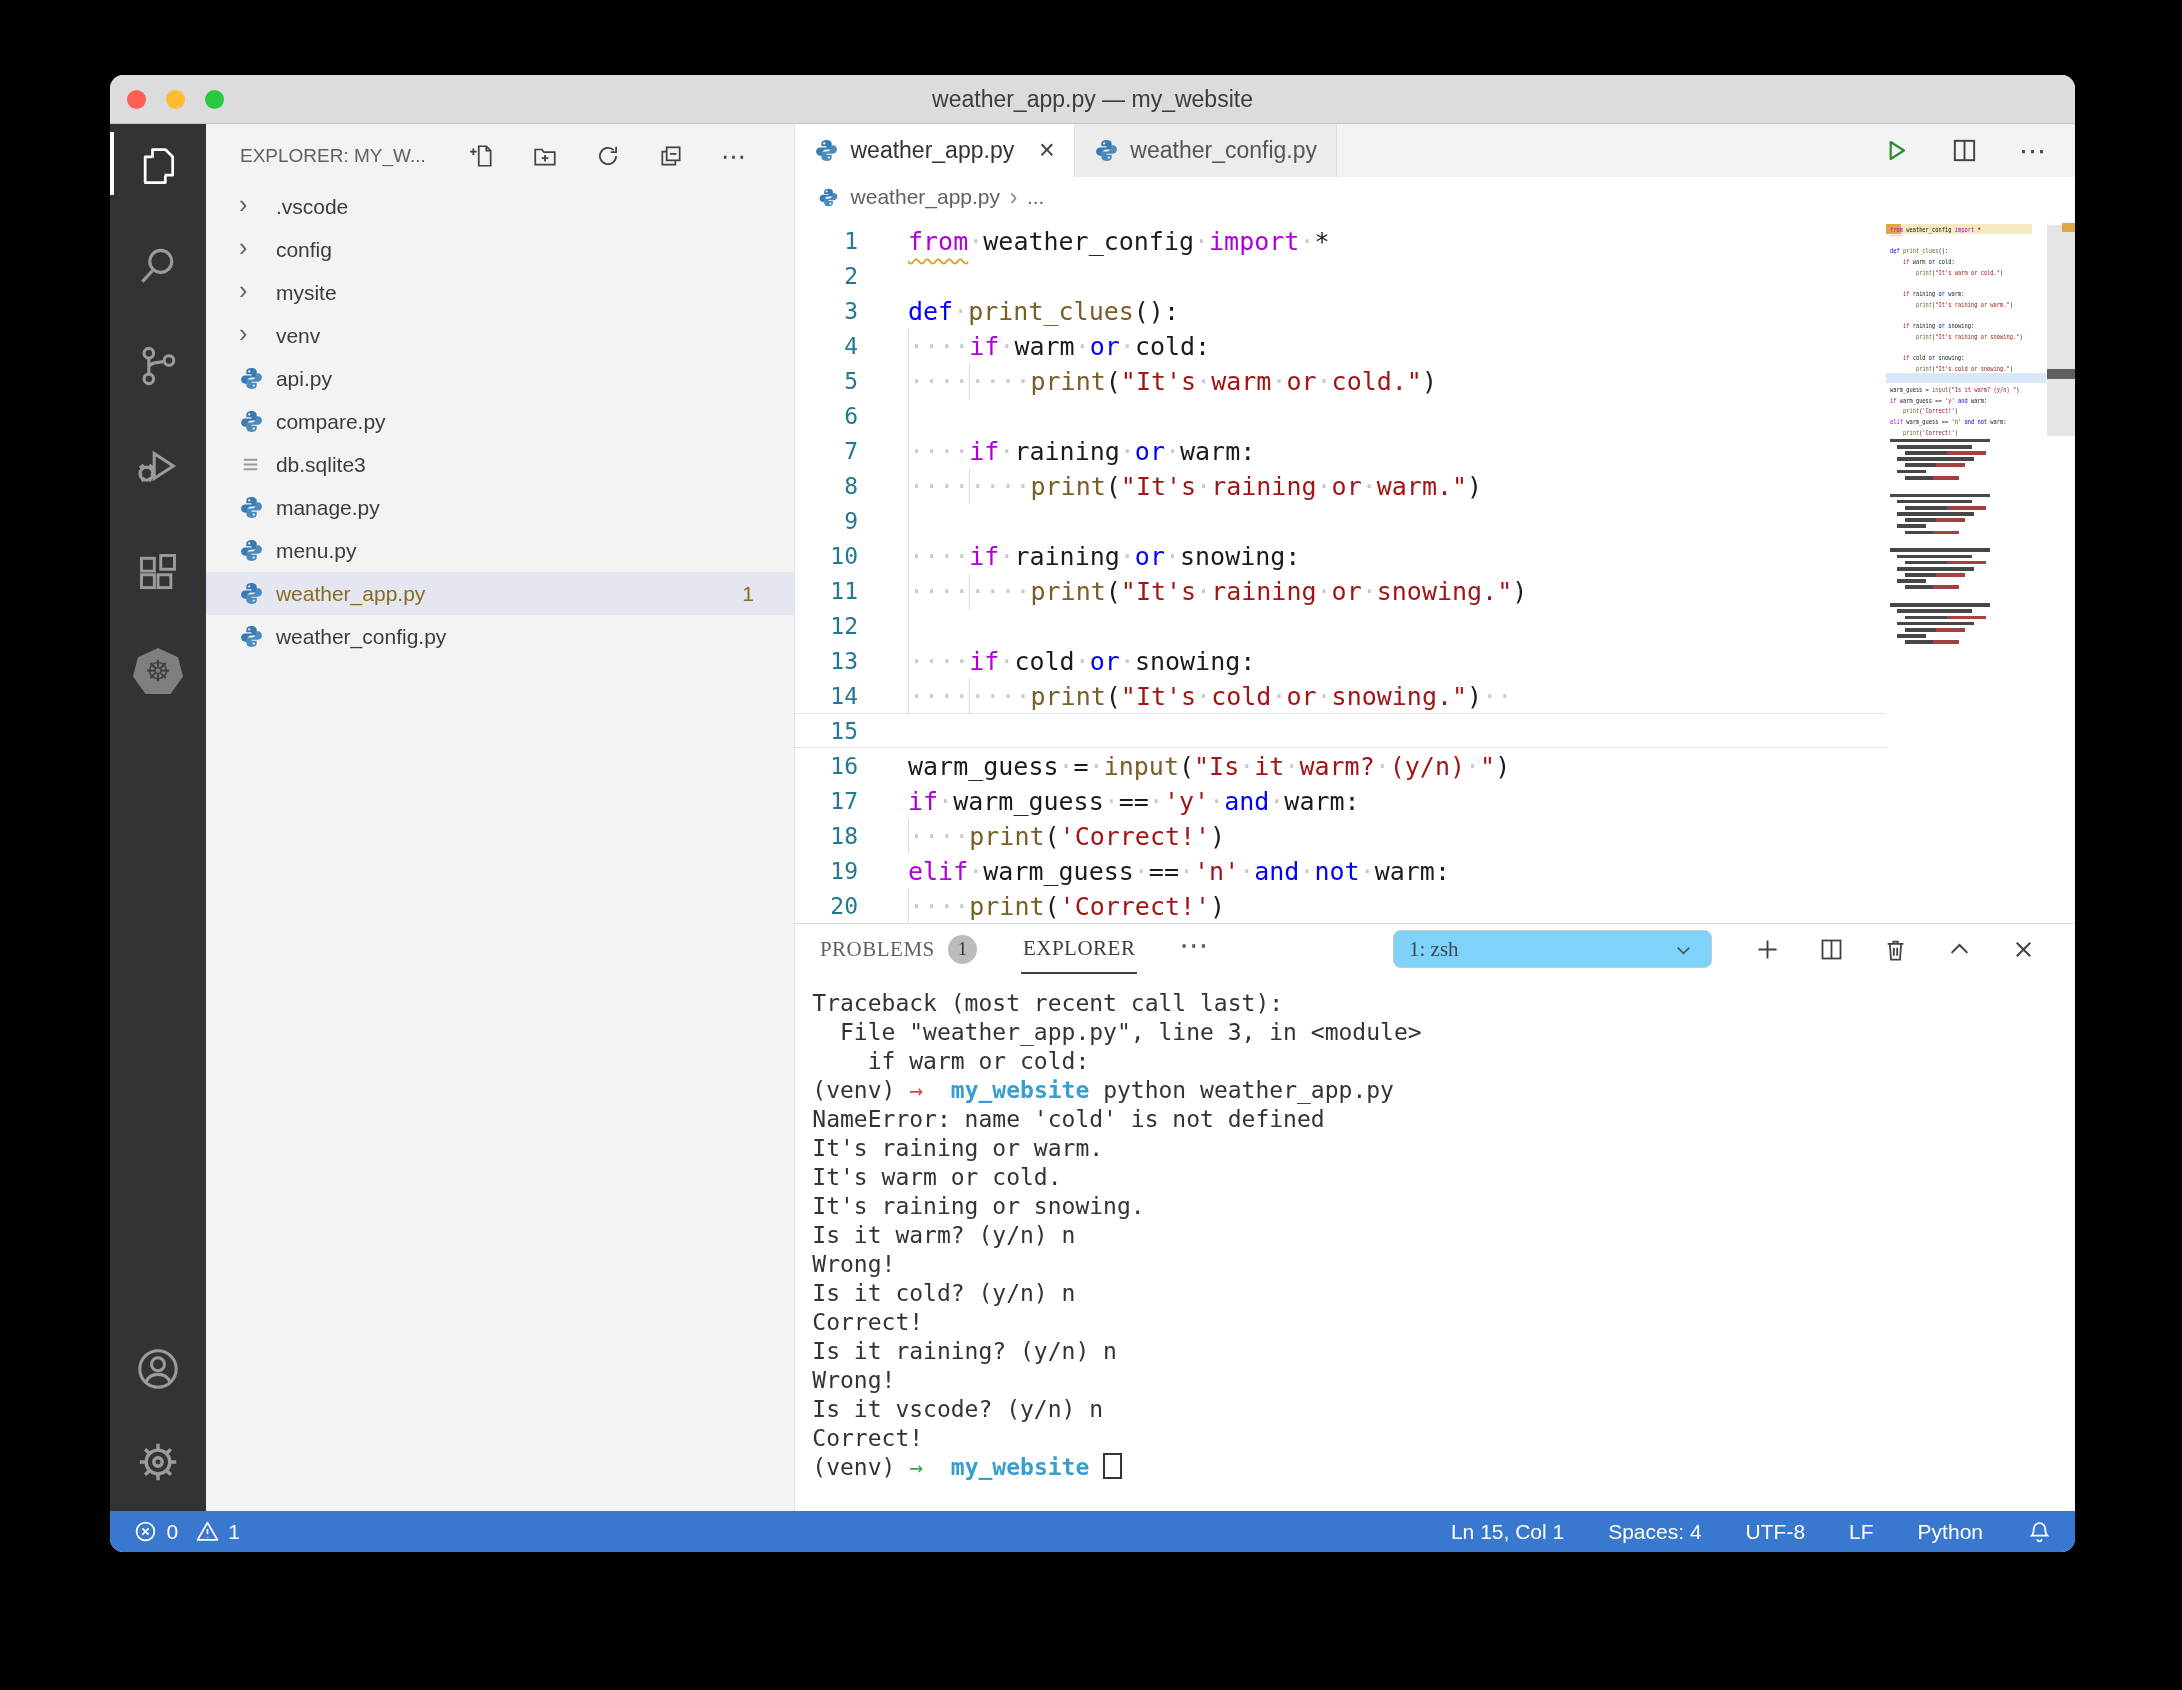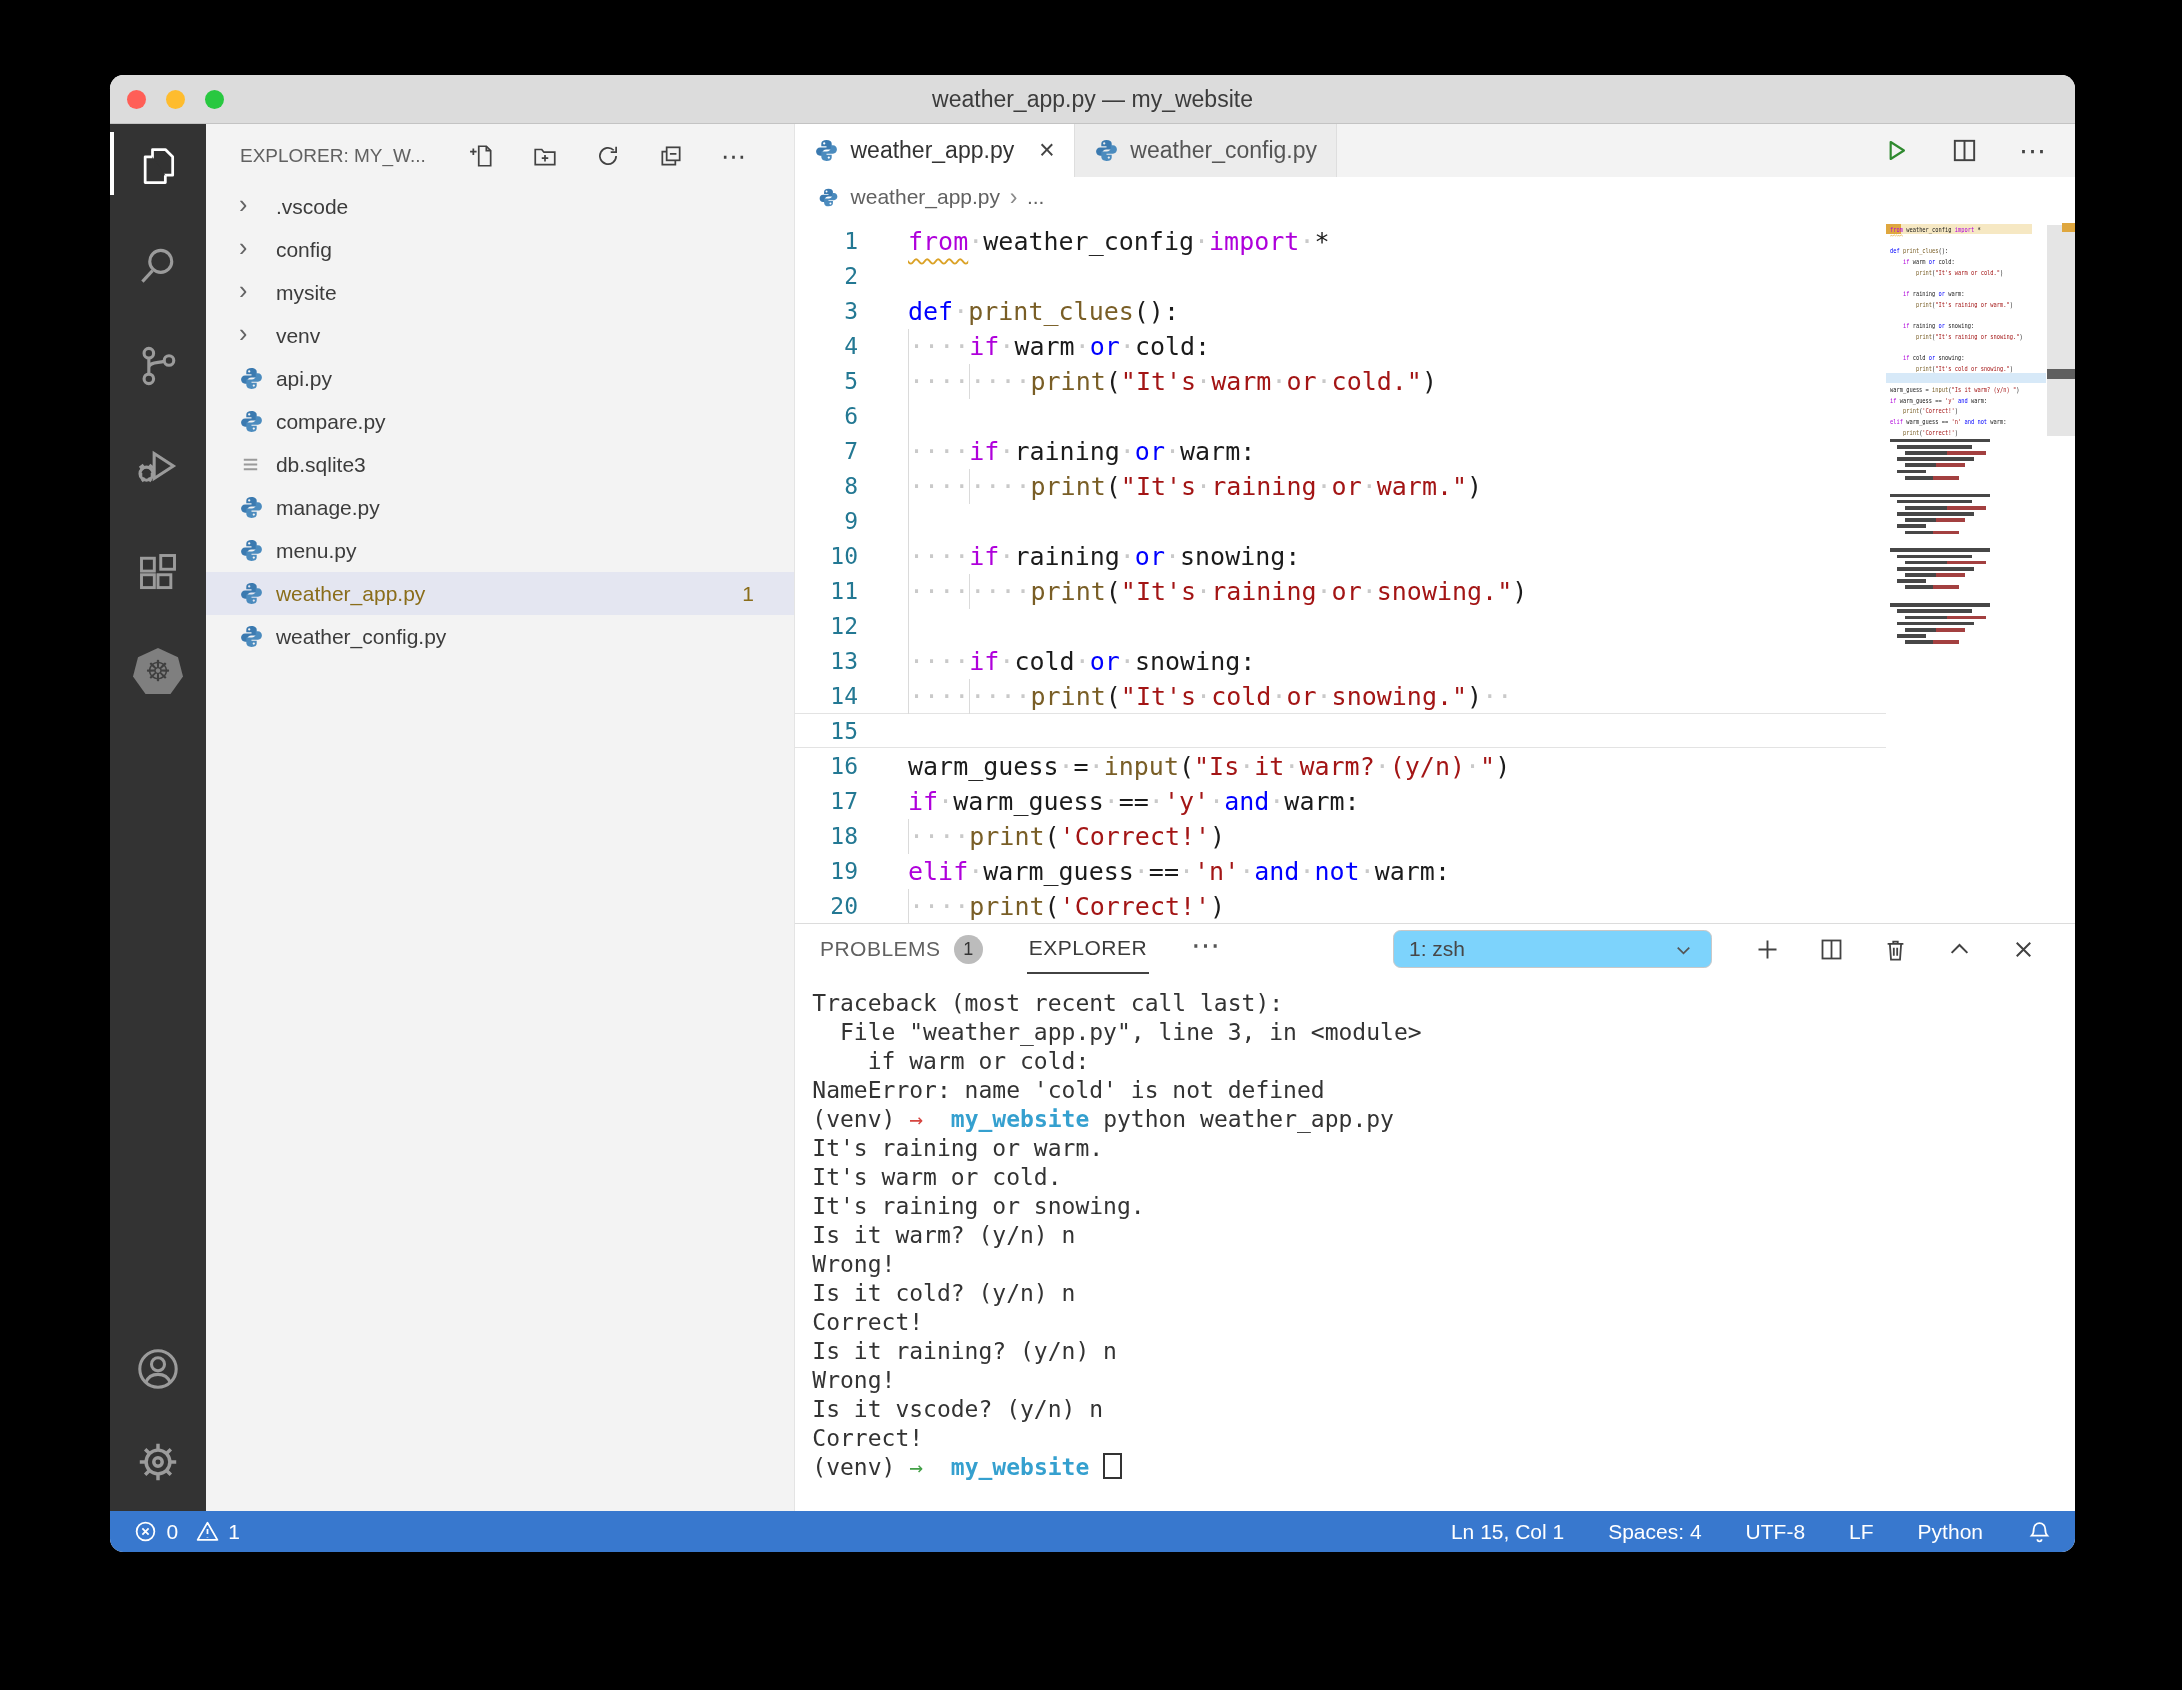--- a/index.html
+++ b/index.html
@@ -59,21 +59,21 @@
   .mm-extra{position:absolute;top:215px;left:3.8px;width:154px;}
   .mmbar{height:3.8px;margin-bottom:2.4px;background:#474747;}
   .mmbar.red{background:linear-gradient(90deg,#474747 52%,#a34040 52%);}
   .mmgap{height:11.5px;}
   .vscroll{position:absolute;top:0;left:1252px;width:29px;height:706px;}
   .vthumb{position:absolute;top:7.7px;left:0;width:29px;height:211px;background:rgba(110,110,110,.18);cursor:pointer;}
   .vcursor{position:absolute;top:152px;left:0;width:29px;height:9.6px;background:#5f5f5f;}
   .vwarn{position:absolute;top:5.8px;right:0;width:14.4px;height:9.6px;background:#dfa73f;}
   
   .panel{flex:1;border-top:1px solid #dcdcdc;background:#fff;display:flex;flex-direction:column;min-height:0;}
-  .phead{flex:0 0 50px;display:flex;align-items:center;padding:0 23px;}
+  .phead{flex:0 0 50px;display:flex;align-items:center;padding:0 23px;font-family:Liberation Serif, serif;}
   .ptab{font-size:21px;color:#616161;display:flex;align-items:center;gap:13.4px;height:50px;box-sizing:border-box;padding:0 1.9px;margin-right:42px;letter-spacing:0.5px;cursor:pointer;}
   .ptab.active{color:#3b3b3b;border-bottom:2.9px solid #424242;}
   .pbadge{min-width:29px;height:29px;border-radius:14.4px;background:#bcbcbc;color:#333;font-size:18px;display:flex;align-items:center;justify-content:center;}
   .pmore{color:#555;font-size:29px;letter-spacing:1.9px;cursor:pointer;margin-right:19px;transform:translateY(-3.8px);}
   .shell-select{width:319px;height:38px;border:1.4px solid #c8c8c8;border-radius:7.7px;background:#7dd3fc;display:flex;align-items:center;padding:0 15.4px;font-size:21px;color:#474747;margin-left:auto;box-sizing:border-box;cursor:pointer;}
   .pactions{display:flex;gap:37px;align-items:center;padding-left:42px;padding-right:15.4px;}
   .terminal{flex:1;padding:15.4px 0 0 17.3px;font-family:"DejaVu Sans Mono",monospace;font-size:23px;color:#333;overflow:hidden;cursor:text;}
   .tline{height:29px;line-height:29px;white-space:pre;}
   .dir{color:#35a0cf;font-weight:bold;}
   .ra{color:#d64540;}.ga{color:#43a047;}
@@ -466,22 +466,22 @@
                   <svg width="27" height="27" viewBox="0 0 24 24" fill="none" stroke="#424242" stroke-width="1.8">
                     <path d="M6 6l12 12M18 6L6 18"></path>
                   </svg>
                 </span>
             </div>
           </div>
           <div class="terminal" id="terminal">
               <div class="tline"><span class="">Traceback (most recent call last):</span></div>
               <div class="tline"><span class="">  File "weather_app.py", line 3, in &lt;module&gt;</span></div>
               <div class="tline"><span class="">    if warm or cold:</span></div>
+              <div class="tline"><span class="">(venv) </span><span class="ra">→</span><span class="">  </span><span class="dir">my_website</span><span class=""> python weather_app.py</span></div>
               <div class="tline"><span class="">NameError: name 'cold' is not defined</span></div>
-              <div class="tline"><span class="">(venv) </span><span class="ra">→</span><span class="">  </span><span class="dir">my_website</span><span class=""> python weather_app.py</span></div>
               <div class="tline"><span class="">It's raining or warm.</span></div>
               <div class="tline"><span class="">It's warm or cold.</span></div>
               <div class="tline"><span class="">It's raining or snowing.</span></div>
               <div class="tline"><span class="">Is it warm? (y/n) n</span></div>
               <div class="tline"><span class="">Wrong!</span></div>
               <div class="tline"><span class="">Is it cold? (y/n) n</span></div>
               <div class="tline"><span class="">Correct!</span></div>
               <div class="tline"><span class="">Is it raining? (y/n) n</span></div>
               <div class="tline"><span class="">Wrong!</span></div>
               <div class="tline"><span class="">Is it vscode? (y/n) n</span></div>

